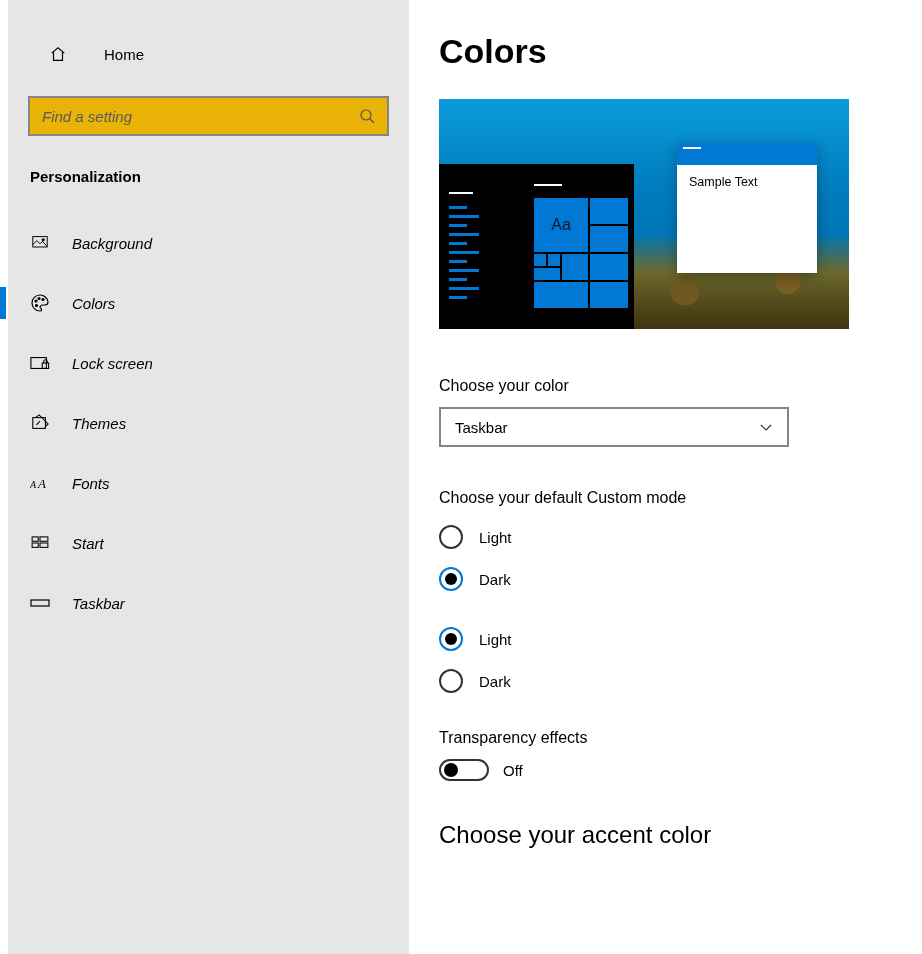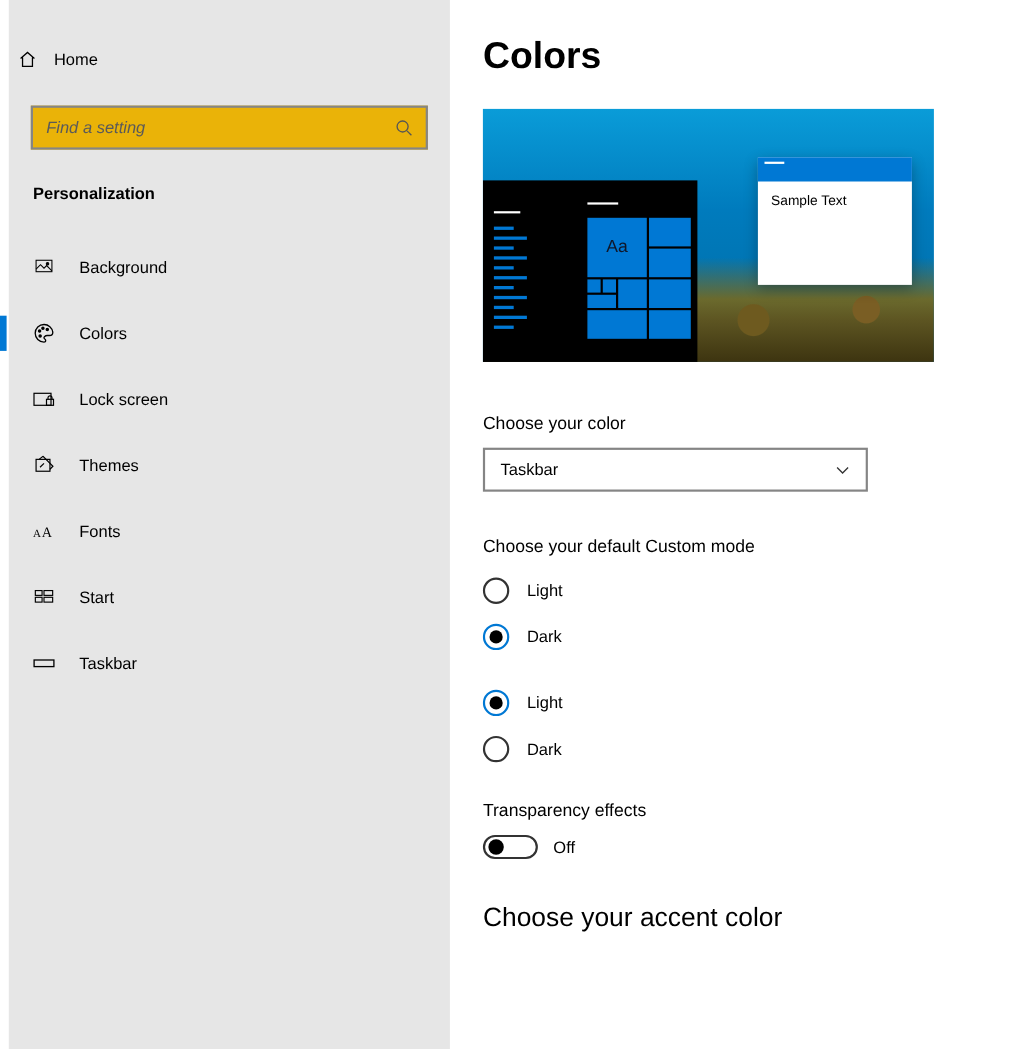--- a/index.html
+++ b/index.html
@@ -18,22 +18,22 @@
     width: 409px;
     height: 100%;
     background: #e6e6e6;
     padding-top: 34px;
     position: relative;
     border-left: 8px solid #fff;
   }
   .home-row {
     display: flex;
     align-items: center;
-    gap: 14px;
-    padding: 4px 0 4px 7px;
+    gap: 36px;
+    padding: 4px 0 4px 40px;
     height: 40px;
   }
   .home-row .icon { width: 20px; height: 20px; display:flex; align-items:center; justify-content:center; }
   .home-row span.lbl { font-size: 15px; }
 
   .searchwrap {
     margin: 22px 20px 0 20px;
   }
   .searchbox {
     width: 100%;
@@ -56,21 +56,21 @@
   }
   .searchbox input::placeholder { color: #5a5a5a; font-style: italic; }
   .searchbox .sicon { width:16px; height:16px; }
 
   .category {
     font-size: 15px;
     font-weight: 600;
     margin: 32px 0 0 22px;
   }
 
-  .navlist { margin-top: 34px; }
+  .navlist { margin-top: 34px; font-style: italic; }
   .navitem {
     display: flex;
     align-items: center;
     gap: 22px;
     height: 48px;
     padding-left: 22px;
     margin-bottom: 12px;
     position: relative;
     font-size: 15px;
   }
@@ -138,22 +138,22 @@
   .t3 { left:0; top:70px; width:12px; height:12px; }
   .t4 { left:14px; top:70px; width:12px; height:12px; }
   .t5 { left:28px; top:70px; width:26px; height:26px; }
   .t6 { left:0; top:84px; width:26px; height:12px; }
   .t7 { left:56px; top:70px; width:38px; height:26px; }
   .t8 { left:0; top:98px; width:54px; height:26px; }
   .t9 { left:56px; top:98px; width:38px; height:26px; }
 
   .samplewin {
     position:absolute;
-    right:20px; top:44px;
-    width:140px; height:116px;
+    right:32px; top:44px;
+    width:140px; height:130px;
     background:#fff;
     box-shadow: 0 4px 12px rgba(0,0,0,.3);
   }
   .samplewin .titlebar {
     height:22px; background:#0078d4;
     position:relative;
   }
   .samplewin .titlebar::before {
     content:""; position:absolute; left:6px; top:4px; width:18px; height:2px; background:#fff;
   }

